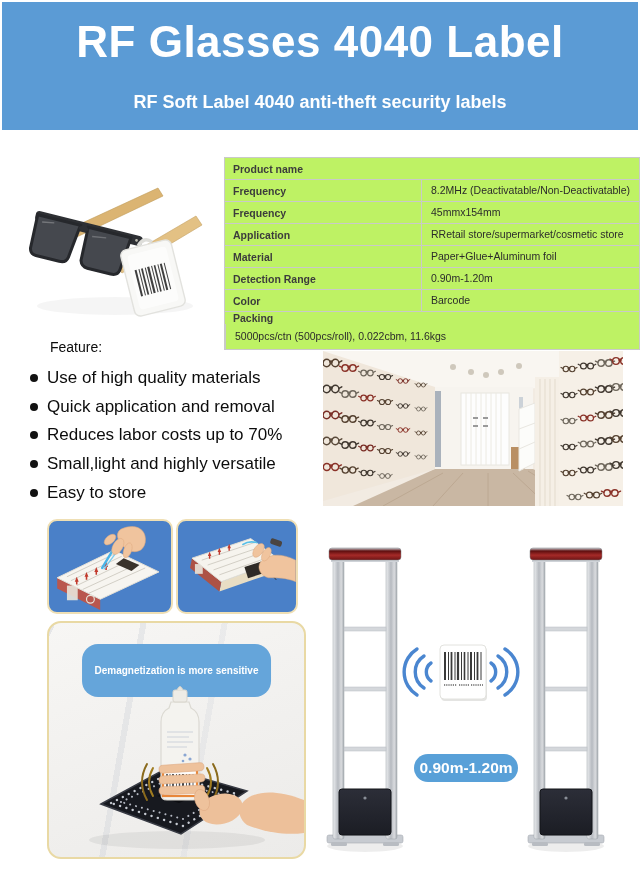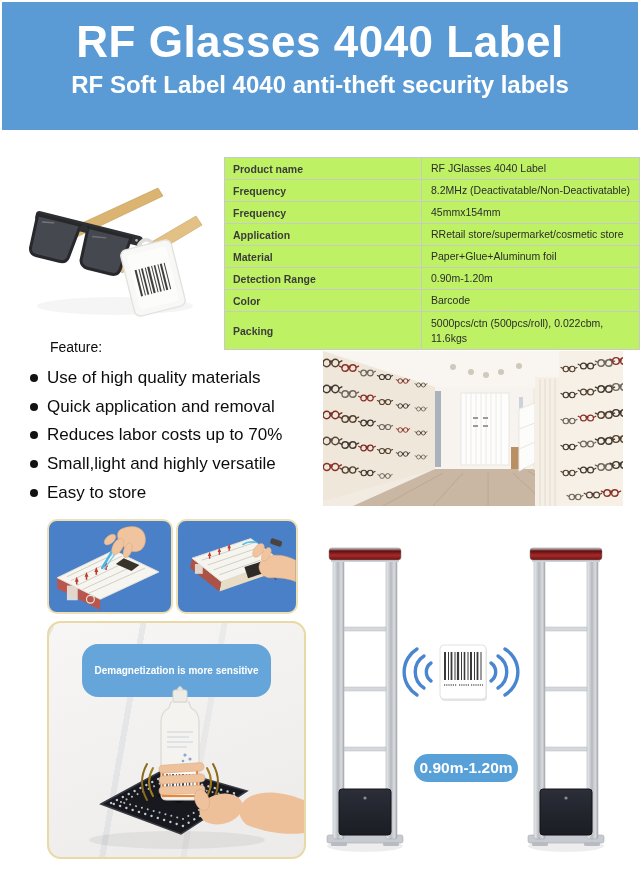--- a/index.html
+++ b/index.html
@@ -3,29 +3,29 @@
 <meta charset="utf-8">
 <style>
   html,body{margin:0;padding:0;background:#fff;}
   .canvas{position:relative;width:640px;height:871px;background:#ffffff;overflow:hidden;
           font-family:"Liberation Sans",sans-serif;}
 
   
   .banner{position:absolute;left:2px;top:2px;width:636px;height:128px;background:#5b9bd5;
           color:#fff;text-align:center;}
   .banner .title{margin-top:15px;font-size:44px;font-weight:bold;letter-spacing:.5px;}
-  .banner .subtitle{margin-top:4px;font-size:24px;font-weight:bold;}
+  .banner .subtitle{margin-top:25px;font-size:18px;font-weight:bold;}
 
   
   .photo-sunglasses{position:absolute;left:10px;top:152px;width:210px;height:192px;}
 
   
   .spec{position:absolute;left:224px;top:157px;width:414px;border:1px solid #c9c9c9;background:#bef264;}
   .spec-row{display:flex;border-bottom:1px solid #c9c9c9;min-height:21px;align-items:stretch;}
-  .spec-row:last-child{border-bottom:none;min-height:37px;}
+  .spec-row:last-child{border-bottom:none;min-height:37px;flex-direction:column;}
   .spec-label{width:188px;font-size:10.5px;font-weight:bold;color:#3c3c3c;padding-left:8px;
               display:flex;align-items:center;}
   .spec-value{flex:1;font-size:10.5px;color:#2b2b2b;padding:2px 2px 2px 9px;border-left:1px solid #c9c9c9;
               display:flex;align-items:center;line-height:1.35;}
 
   
   .feature-head{position:absolute;left:50px;top:339px;font-size:14px;color:#0c0c0c;}
   .features{position:absolute;left:28px;top:364px;margin:0;padding:0;list-style:none;}
   .features li{position:relative;height:28.6px;padding-left:19px;font-size:17px;color:#0c0c0c;
                display:flex;align-items:center;white-space:nowrap;}
@@ -151,21 +151,20 @@
           <line x1="11" y1="-12" x2="11" y2="15" stroke-width="2"></line>
           <line x1="14.5" y1="-12" x2="14.5" y2="15" stroke-width="1"></line>
         </g>
       </g>
     </svg>
   </div>
 
   <div class="spec">
     <div class="spec-row">
       <div class="spec-label">Product name</div>
-      <div class="spec-value">RF JGlasses 4040  Label</div>
     </div>
     <div class="spec-row">
       <div class="spec-label">Frequency</div>
       <div class="spec-value">8.2MHz (Deactivatable/Non-Deactivatable)</div>
     </div>
     <div class="spec-row">
       <div class="spec-label">Frequency</div>
       <div class="spec-value">45mmx154mm</div>
     </div>
     <div class="spec-row">

